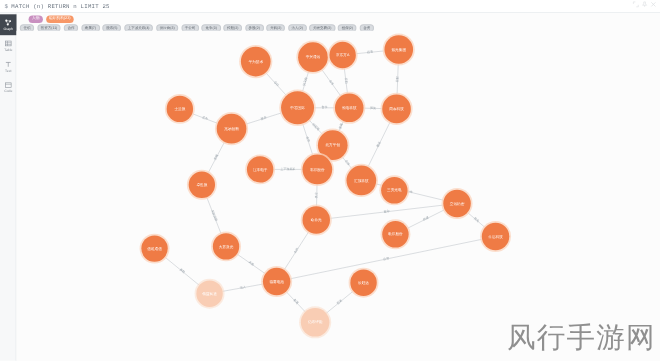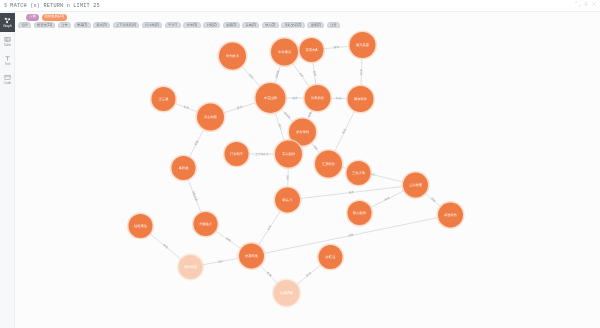--- a/index.html
+++ b/index.html
@@ -394,13 +394,14 @@
           </g>
           <g>
             <circle cx="174" cy="265" r="14.6" fill="#fbd4bd" opacity="0.45"></circle>
             <circle class="node-circle" cx="174" cy="265" r="13" fill="#f9cdb4"></circle>
             <text class="node-label" x="174" y="265" fill="#ffffff">亿纬锂能</text>
           </g>
         </g>
       </svg>
   </div>
 
+  <div class="watermark">风行手游网</div>
 </div>
 
 </body></html>

